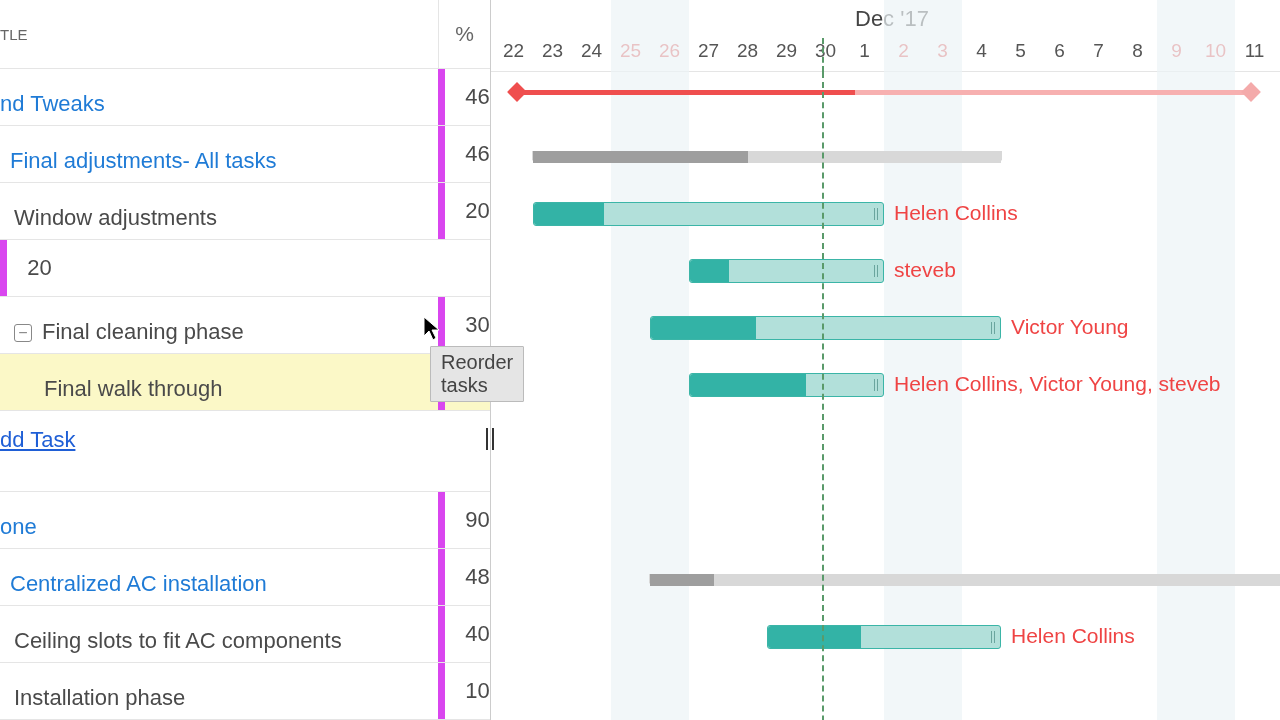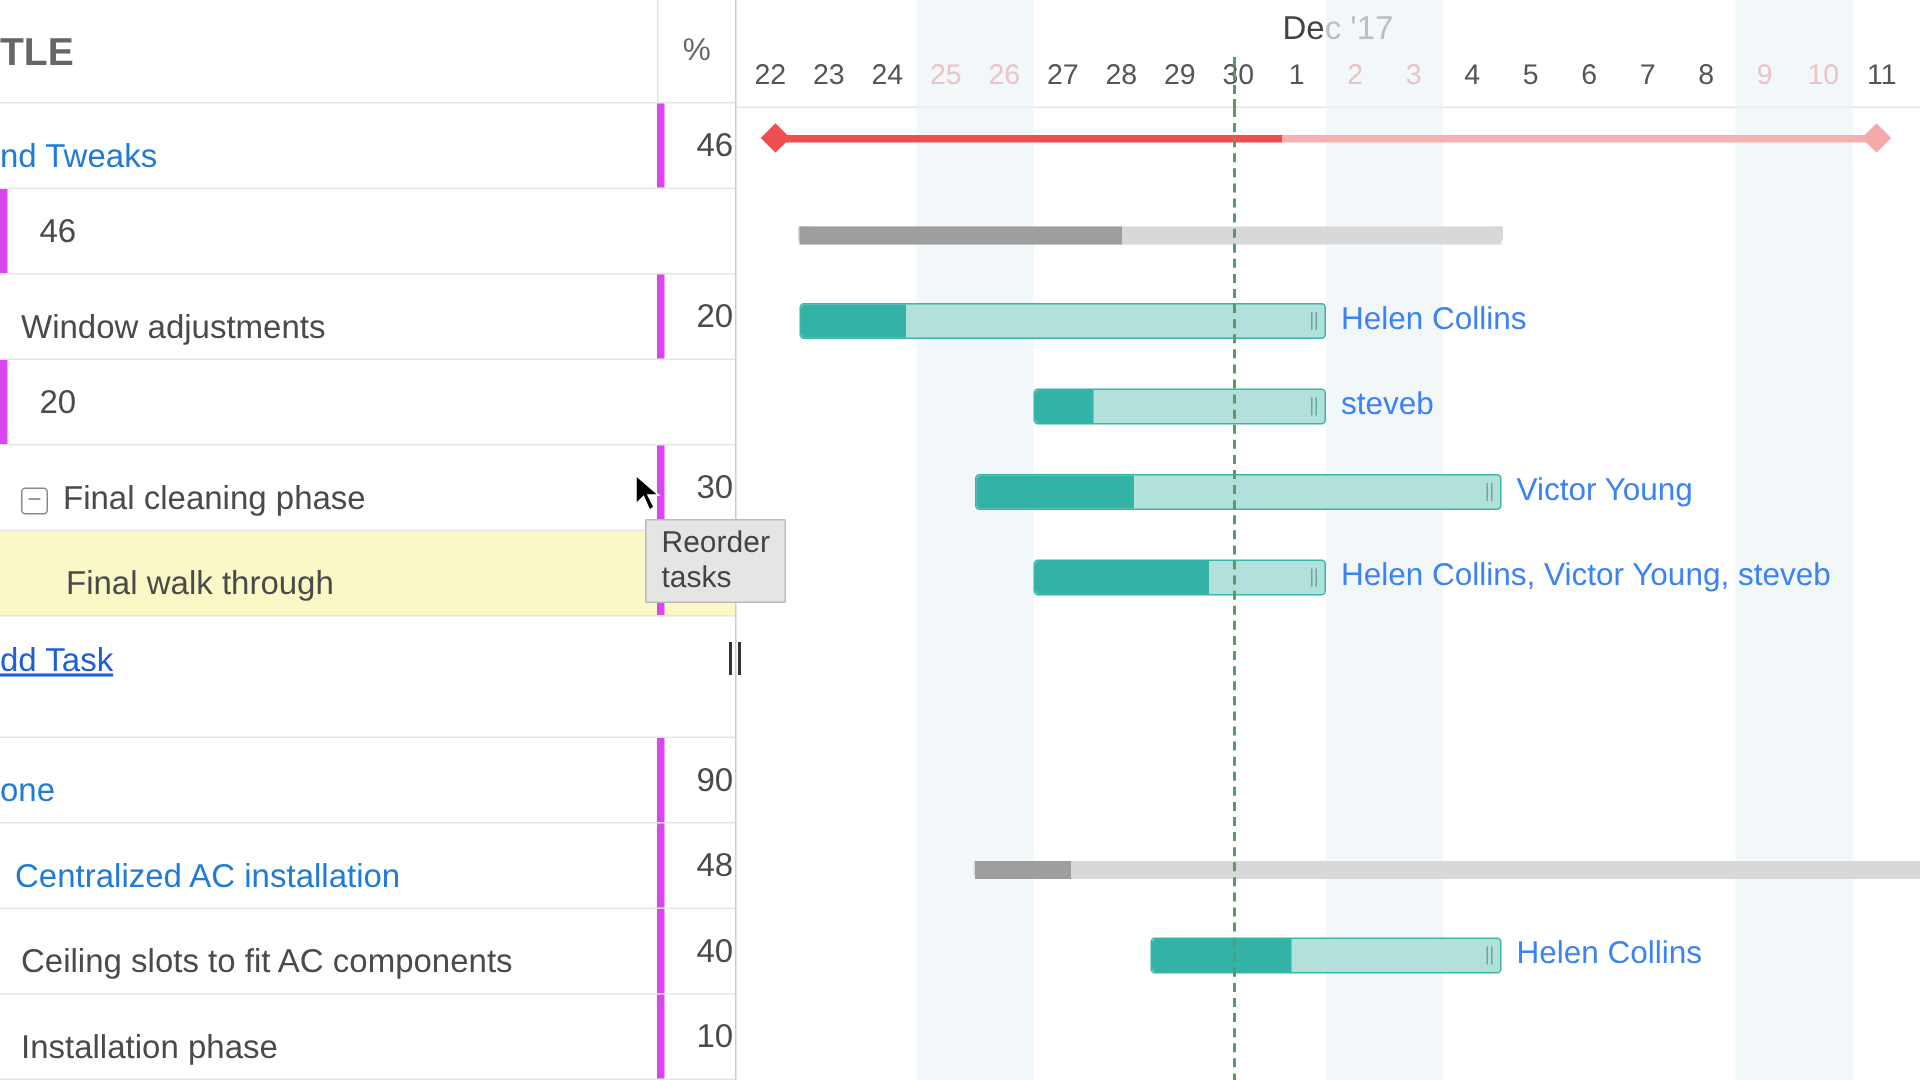--- a/index.html
+++ b/index.html
@@ -29,22 +29,21 @@
   .header-row {
     height: 72px;
     border-bottom: 1px solid #e5e5e5;
     display: flex;
     align-items: center;
   }
   .title-col {
     flex: 1;
     padding-left: 0;
     color: #666;
-    font-size: 26px;
-    font-weight: bold;
+    font-size: 15px;
   }
   .pct-col {
     width: 52px;
     flex: none;
     text-align: center;
     color: #666;
     font-size: 21px;
     border-left: 1px solid #e5e5e5;
     height: 100%;
     display: flex;
@@ -63,21 +62,21 @@
   .task-title {
     flex: 1;
     overflow: hidden;
     white-space: nowrap;
     margin-top: 14px;
   }
   .task-pct {
     width: 52px;
     flex: none;
     text-align: left;
-    border-left: 5px solid #d946ef;
+    border-left: 7px solid #d946ef;
     height: 100%;
     display: flex;
     align-items: center;
     justify-content: center;
     color: #4a4a4a;
     padding-left: 20px;
   }
   .group-link { color: #1f7bd6; }
   .indent-0 { padding-left: 0px; }
   .indent-1 { padding-left: 10px; }
@@ -234,21 +233,21 @@
   .bar-handle::after {
     content: "";
     position: absolute;
     right: 1px; top: 2px; bottom: 2px; width: 1px;
     background: #6aa59e;
   }
   .bar-label {
     position: absolute;
     top: 15px;
     font-size: 21px;
-    color: #3b82f6;
+    color: #ef4444;
     white-space: nowrap;
   }
   .summary-bar {
     position: absolute;
     height: 12px;
     top: 22px;
     background: #d8d8d8;
   }
   .summary-progress {
     position: absolute;
@@ -291,20 +290,21 @@
     <div class="header-row">
       <div class="title-col indent-0">TLE</div>
       <div class="pct-col">%</div>
     </div>
     <div id="task-rows">
         <div class="task-row">
           <div class="task-title indent-0 group-link"><span>nd Tweaks</span></div>
           <div class="task-pct">46</div>
         </div>
         <div class="task-row">
+          <div class="task-title indent-1 group-link"><span>Final adjustments- All tasks</span></div>
           <div class="task-pct">46</div>
         </div>
         <div class="task-row">
           <div class="task-title indent-2"><span>Window adjustments</span></div>
           <div class="task-pct">20</div>
         </div>
         <div class="task-row">
           <div class="task-pct">20</div>
         </div>
         <div class="task-row">

